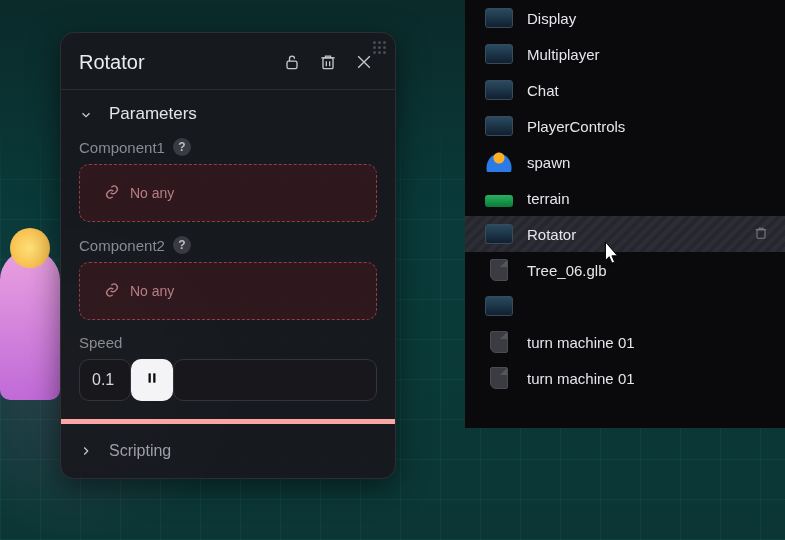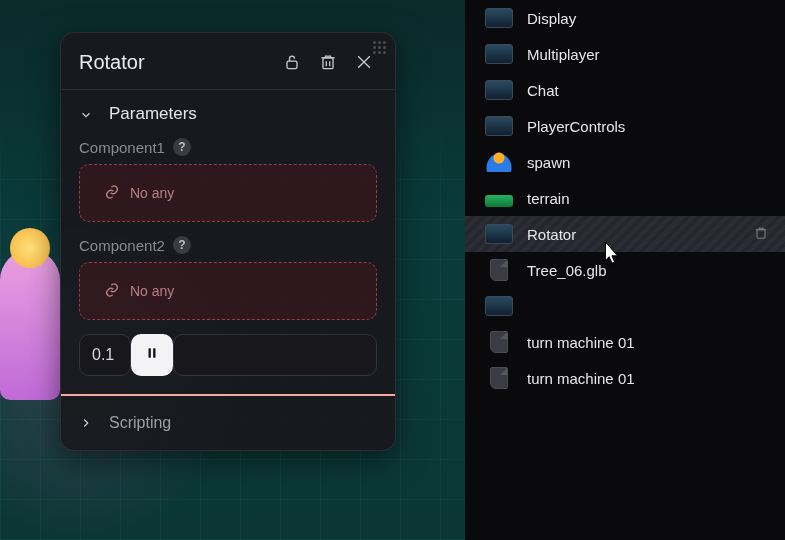--- a/index.html
+++ b/index.html
@@ -84,27 +84,27 @@
     padding:0 12px; color:#d7d7de; display:flex; align-items:center; font-size:16px;
   }
   .speed-val { width:52px; }
   .speed-pause {
     width:42px; background:#f4f4f6; color:#111; display:flex; align-items:center; justify-content:center;
     border-radius:10px; cursor:pointer;
   }
   .speed-pause svg { width:14px; height:14px; fill:#111; }
   .speed-fill { flex:1; }
 
-  .scripting-sec { padding:18px; border-top:2px solid #fca5a5; }
+  .scripting-sec { padding:18px; border-top:5px solid #fca5a5; }
   .scripting-sec .sec-head { margin-bottom:0; color:#9f9fa8; font-size:16px; }
   .scripting-sec .sec-chevron svg { transform: rotate(-90deg); }
 
   
   .hierarchy {
-    position:absolute; right:0; top:0; width:320px; height:540px;
+    position:absolute; right:0; top:0; width:320px; height:428px;
     background:#0a0a0c; color:#d9d9df;
     padding-top:0;
   }
   .h-item {
     height:36px; display:flex; align-items:center; gap:14px;
     padding:0 14px 0 20px; font-size:15px; color:#e6e6ec;
     cursor:pointer; position:relative;
   }
   .h-item.selected {
     background: repeating-linear-gradient(135deg, #2d2d36 0 4px, #26262e 4px 8px);
@@ -199,20 +199,23 @@
       <div class="ref-slot">
         <span>
           <svg viewBox="0 0 24 24">
               <path d="M10 13a5 5 0 0 0 7 0l2-2a5 5 0 0 0-7-7l-1 1"></path>
               <path d="M14 11a5 5 0 0 0-7 0l-2 2a5 5 0 0 0 7 7l1-1"></path>
             </svg>
         </span>
         <span>No any</span>
       </div>
 
+      <div class="field-label">
+        <span>Speed</span>
+      </div>
       <div class="speed-row">
         <div class="speed-input speed-val">
           <span>0.1</span>
         </div>
         <div class="speed-pause">
           <span>
             <svg viewBox="0 0 24 24">
                 <rect x="6" y="4" width="4" height="16" rx="1"></rect>
                 <rect x="14" y="4" width="4" height="16" rx="1"></rect>
               </svg>

